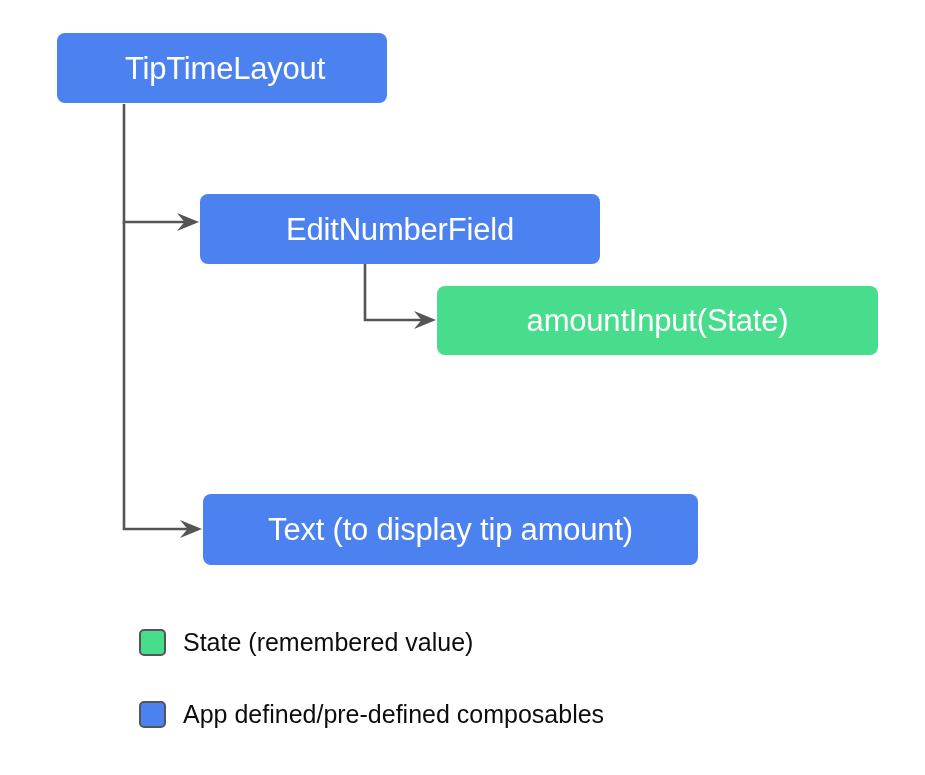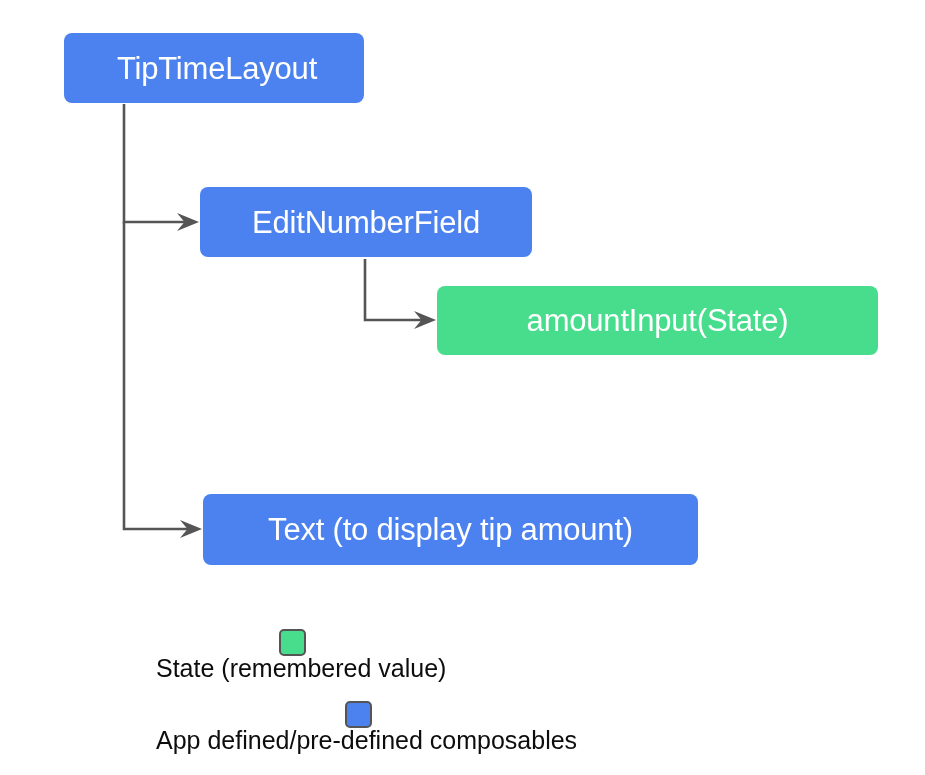--- a/index.html
+++ b/index.html
@@ -26,30 +26,30 @@
     color: #ffffff;
     font-family: "Liberation Sans", sans-serif;
     font-size: 31px;
     font-weight: 400;
     letter-spacing: -0.2px;
     white-space: nowrap;
     box-sizing: border-box;
     line-height: 1;
   }
   #node-tiptimelayout {
-    left: 64px;
+    left: 57px;
     top: 33px;
-    width: 300px;
+    width: 330px;
     height: 70px;
     padding-left: 6px;
   }
   #node-editnumberfield {
     left: 200px;
-    top: 187px;
-    width: 332px;
+    top: 194px;
+    width: 400px;
     height: 70px;
   }
   #node-amountinput {
     left: 437px;
     top: 286px;
     width: 441px;
     height: 69px;
   }
   #node-text-tip {
     left: 203px;
@@ -70,22 +70,22 @@
     stroke: #555555;
     stroke-width: 2.6px;
   }
   .arrow-head {
     fill: #555555;
   }
   .legend {
     position: absolute;
     left: 139px;
   }
-  #legend-row-state { top: 629px; flex-direction: column; }
-  #legend-row-composable { top: 701px; flex-direction: column; }
+  #legend-row-state { top: 629px; }
+  #legend-row-composable { top: 701px; }
   .legend-row {
     display: flex;
     align-items: center;
   }
   .legend-swatch {
     width: 27px;
     height: 27px;
     border-radius: 5px;
     border: 2px solid #555555;
     box-sizing: border-box;

